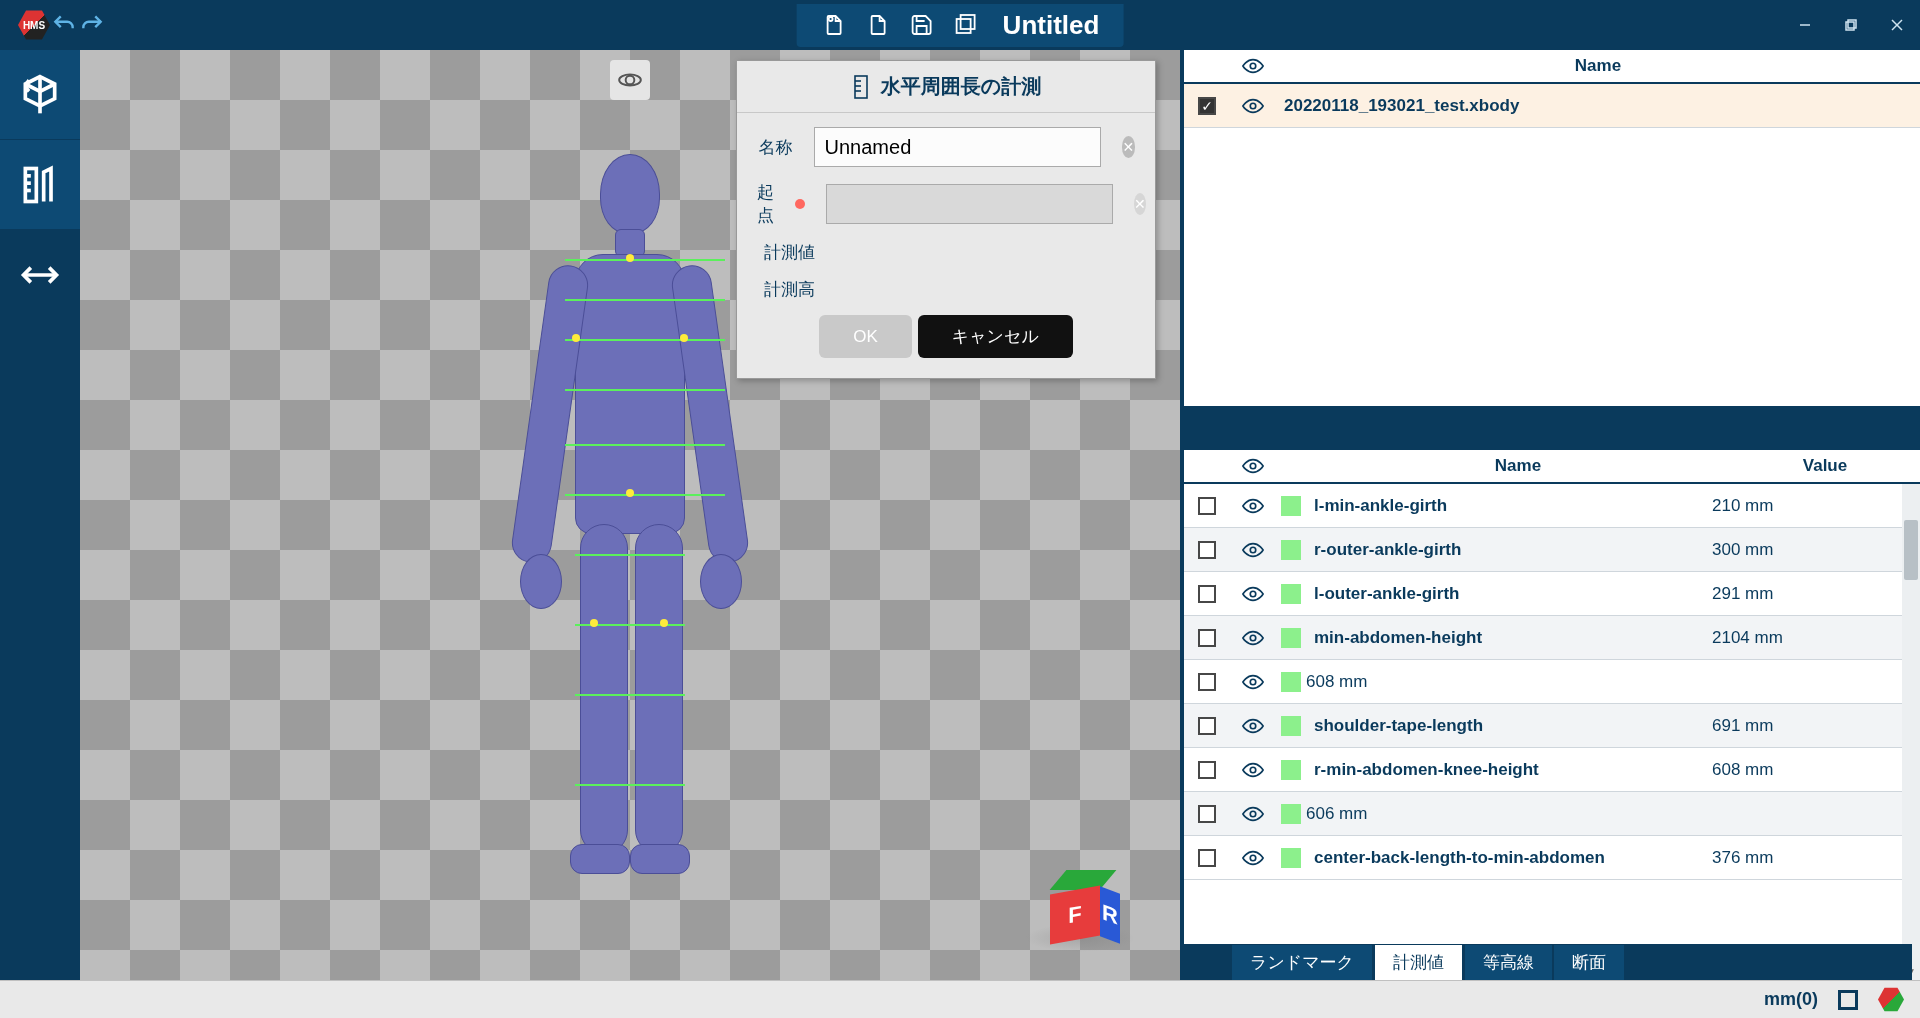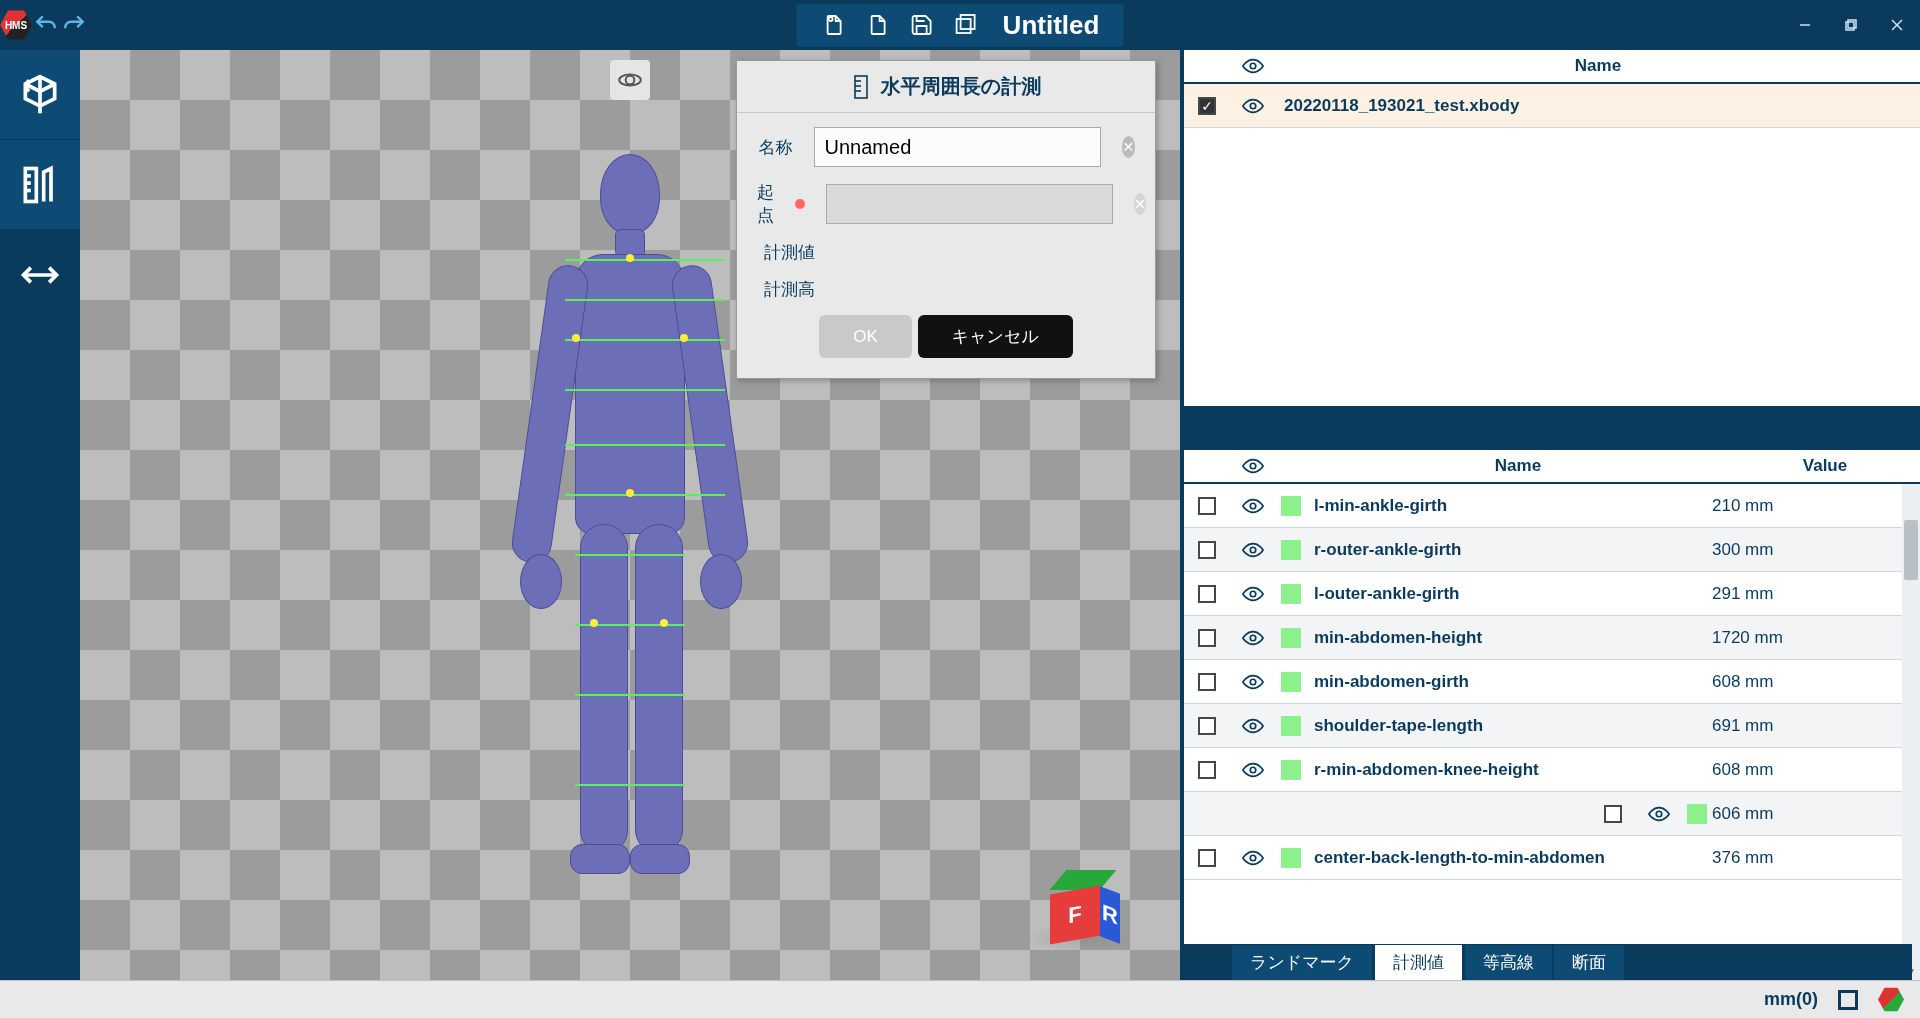--- a/index.html
+++ b/index.html
@@ -7,21 +7,21 @@
 
   
   .titlebar {
     height: 50px;
     background: #0a3a5c;
     display: flex;
     align-items: center;
     position: relative;
     color: #fff;
   }
-  .titlebar-left { display: flex; align-items: center; }
+  .titlebar-left { display: flex; align-items: center; padding-left: 18px; }
   .logo-hex {
     width: 32px; height: 32px;
     background: linear-gradient(135deg,#d33 50%,#222 50%);
     clip-path: polygon(25% 5%,75% 5%,100% 50%,75% 95%,25% 95%,0 50%);
     display:flex;align-items:center;justify-content:center;
     font-size:10px;font-weight:bold;color:#fff;
   }
   .undo-icon, .redo-icon { width:28px;height:28px;display:flex;align-items:center;justify-content:center;cursor:pointer; }
   .undo-icon svg, .redo-icon svg { stroke:#5fb3e6; fill:none; stroke-width:2.2; }
   .titlebar-center {
@@ -133,21 +133,21 @@
   }
   .hdr .c-chk{width:46px;}
   .hdr .c-eye{width:46px;display:flex;justify-content:center;}
   .hdr .c-name{flex:1;text-align:center;}
   .hdr .c-val{width:190px;text-align:center;}
   .eye-icon{width:22px;height:22px;}
   .eye-icon svg{stroke:#0a3a5c;fill:none;stroke-width:1.8;}
 
   .row {
     display:flex; align-items:center; height:44px;
-    border-bottom:1px solid #cfd6dc; color:#0a3a5c; font-size:17px;justify-content:flex-end;
+    border-bottom:1px solid #cfd6dc; color:#0a3a5c; font-size:17px;
   }
   .row.sel { background:#fdf1e3; }
   .row.alt { background:#f2f4f6; }
   .row .c-chk{width:46px;display:flex;justify-content:center;}
   .row .c-eye{width:46px;display:flex;justify-content:center;}
   .row .c-sw {width:30px;display:flex;justify-content:center;}
   .row .c-name{flex:1;padding-left:8px;font-weight:600;white-space:nowrap;overflow:hidden;text-overflow:ellipsis;}
   .row .c-val{width:190px;}
   .chk {width:18px;height:18px;border:2px solid #474747;background:#fff;display:inline-flex;align-items:center;justify-content:center;cursor:pointer;}
   .chk.on{background:#333;}
@@ -460,36 +460,35 @@
             <div class="c-eye">
               <svg viewBox="0 0 24 24" width="22" height="22" stroke="#0a3a5c" fill="none" stroke-width="1.8">
                 <path d="M1 12s4-7 11-7 11 7 11 7-4 7-11 7S1 12 1 12z"></path>
                 <circle cx="12" cy="12" r="3"></circle>
               </svg>
             </div>
             <div class="c-sw">
               <span class="swatch"></span>
             </div>
             <div class="c-name">min-abdomen-height</div>
-            <div class="c-val">1720 mm</div>
+            <div class="c-val">2104 mm</div>
           </div>
           <div class="row">
             <div class="c-chk">
               <span class="chk"></span>
             </div>
             <div class="c-eye">
               <svg viewBox="0 0 24 24" width="22" height="22" stroke="#0a3a5c" fill="none" stroke-width="1.8">
                 <path d="M1 12s4-7 11-7 11 7 11 7-4 7-11 7S1 12 1 12z"></path>
                 <circle cx="12" cy="12" r="3"></circle>
               </svg>
             </div>
             <div class="c-sw">
               <span class="swatch"></span>
             </div>
-            <div class="c-name">min-abdomen-girth</div>
             <div class="c-val">608 mm</div>
           </div>
           <div class="row alt">
             <div class="c-chk">
               <span class="chk"></span>
             </div>
             <div class="c-eye">
               <svg viewBox="0 0 24 24" width="22" height="22" stroke="#0a3a5c" fill="none" stroke-width="1.8">
                 <path d="M1 12s4-7 11-7 11 7 11 7-4 7-11 7S1 12 1 12z"></path>
                 <circle cx="12" cy="12" r="3"></circle>

